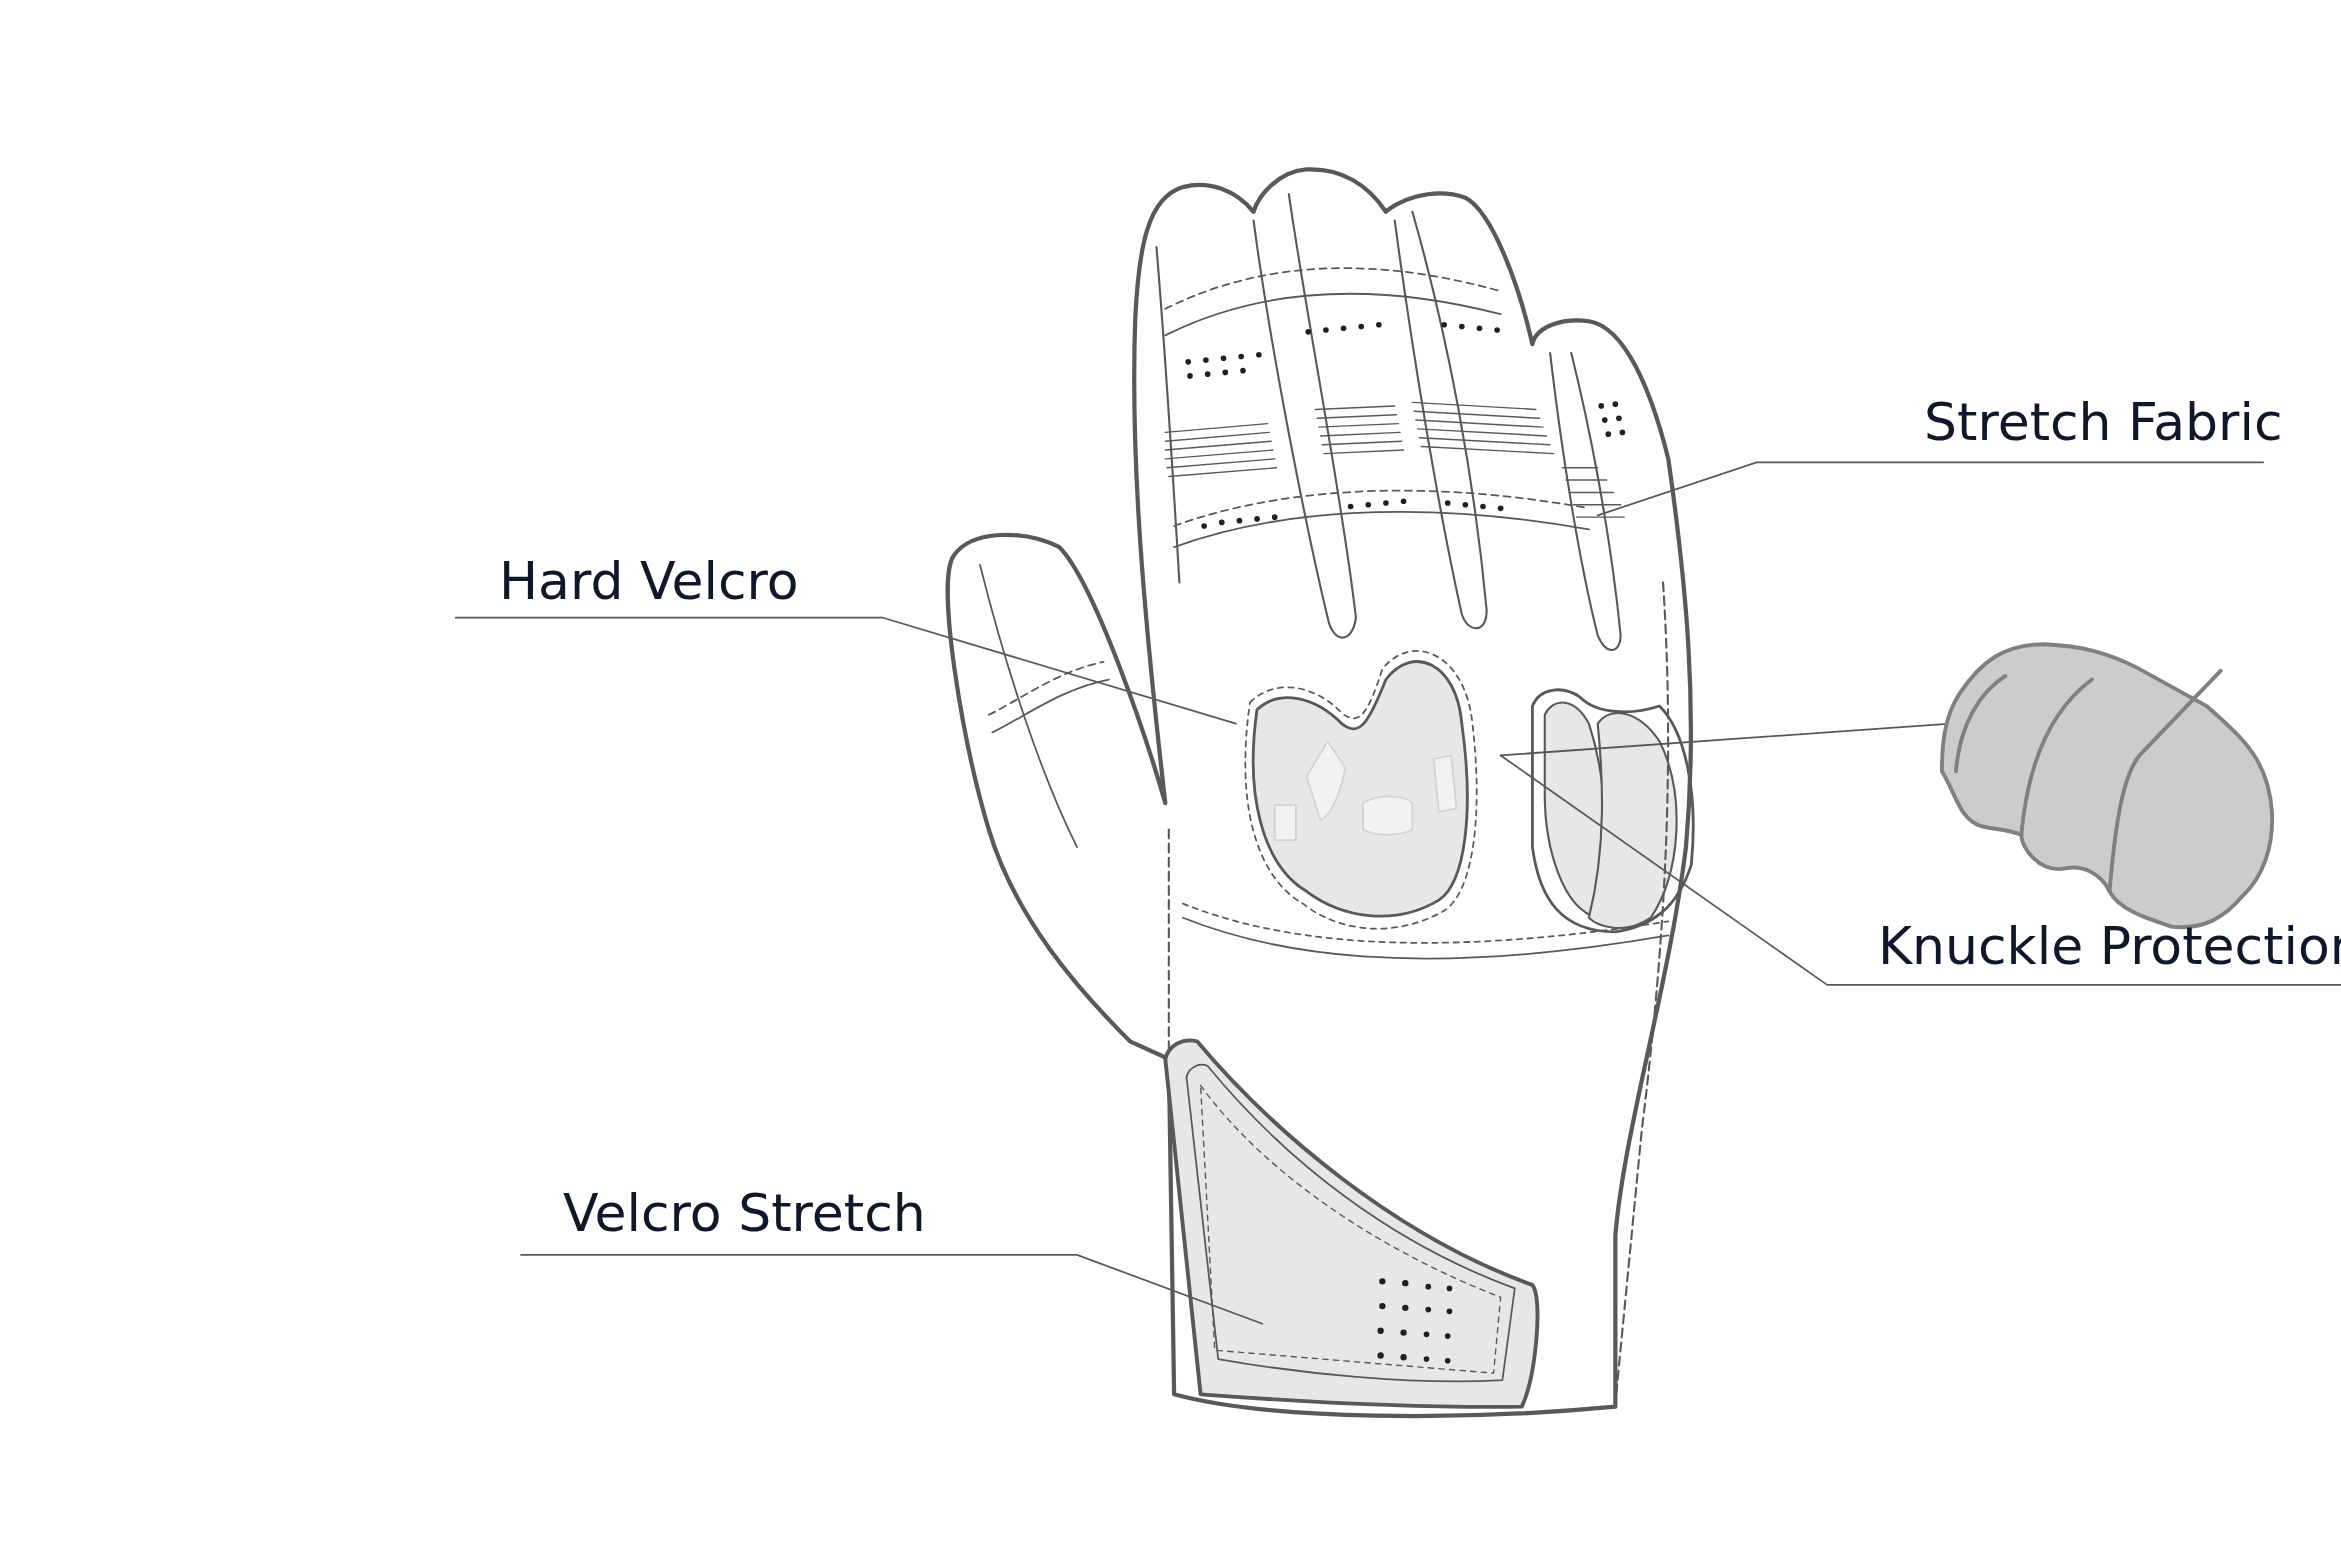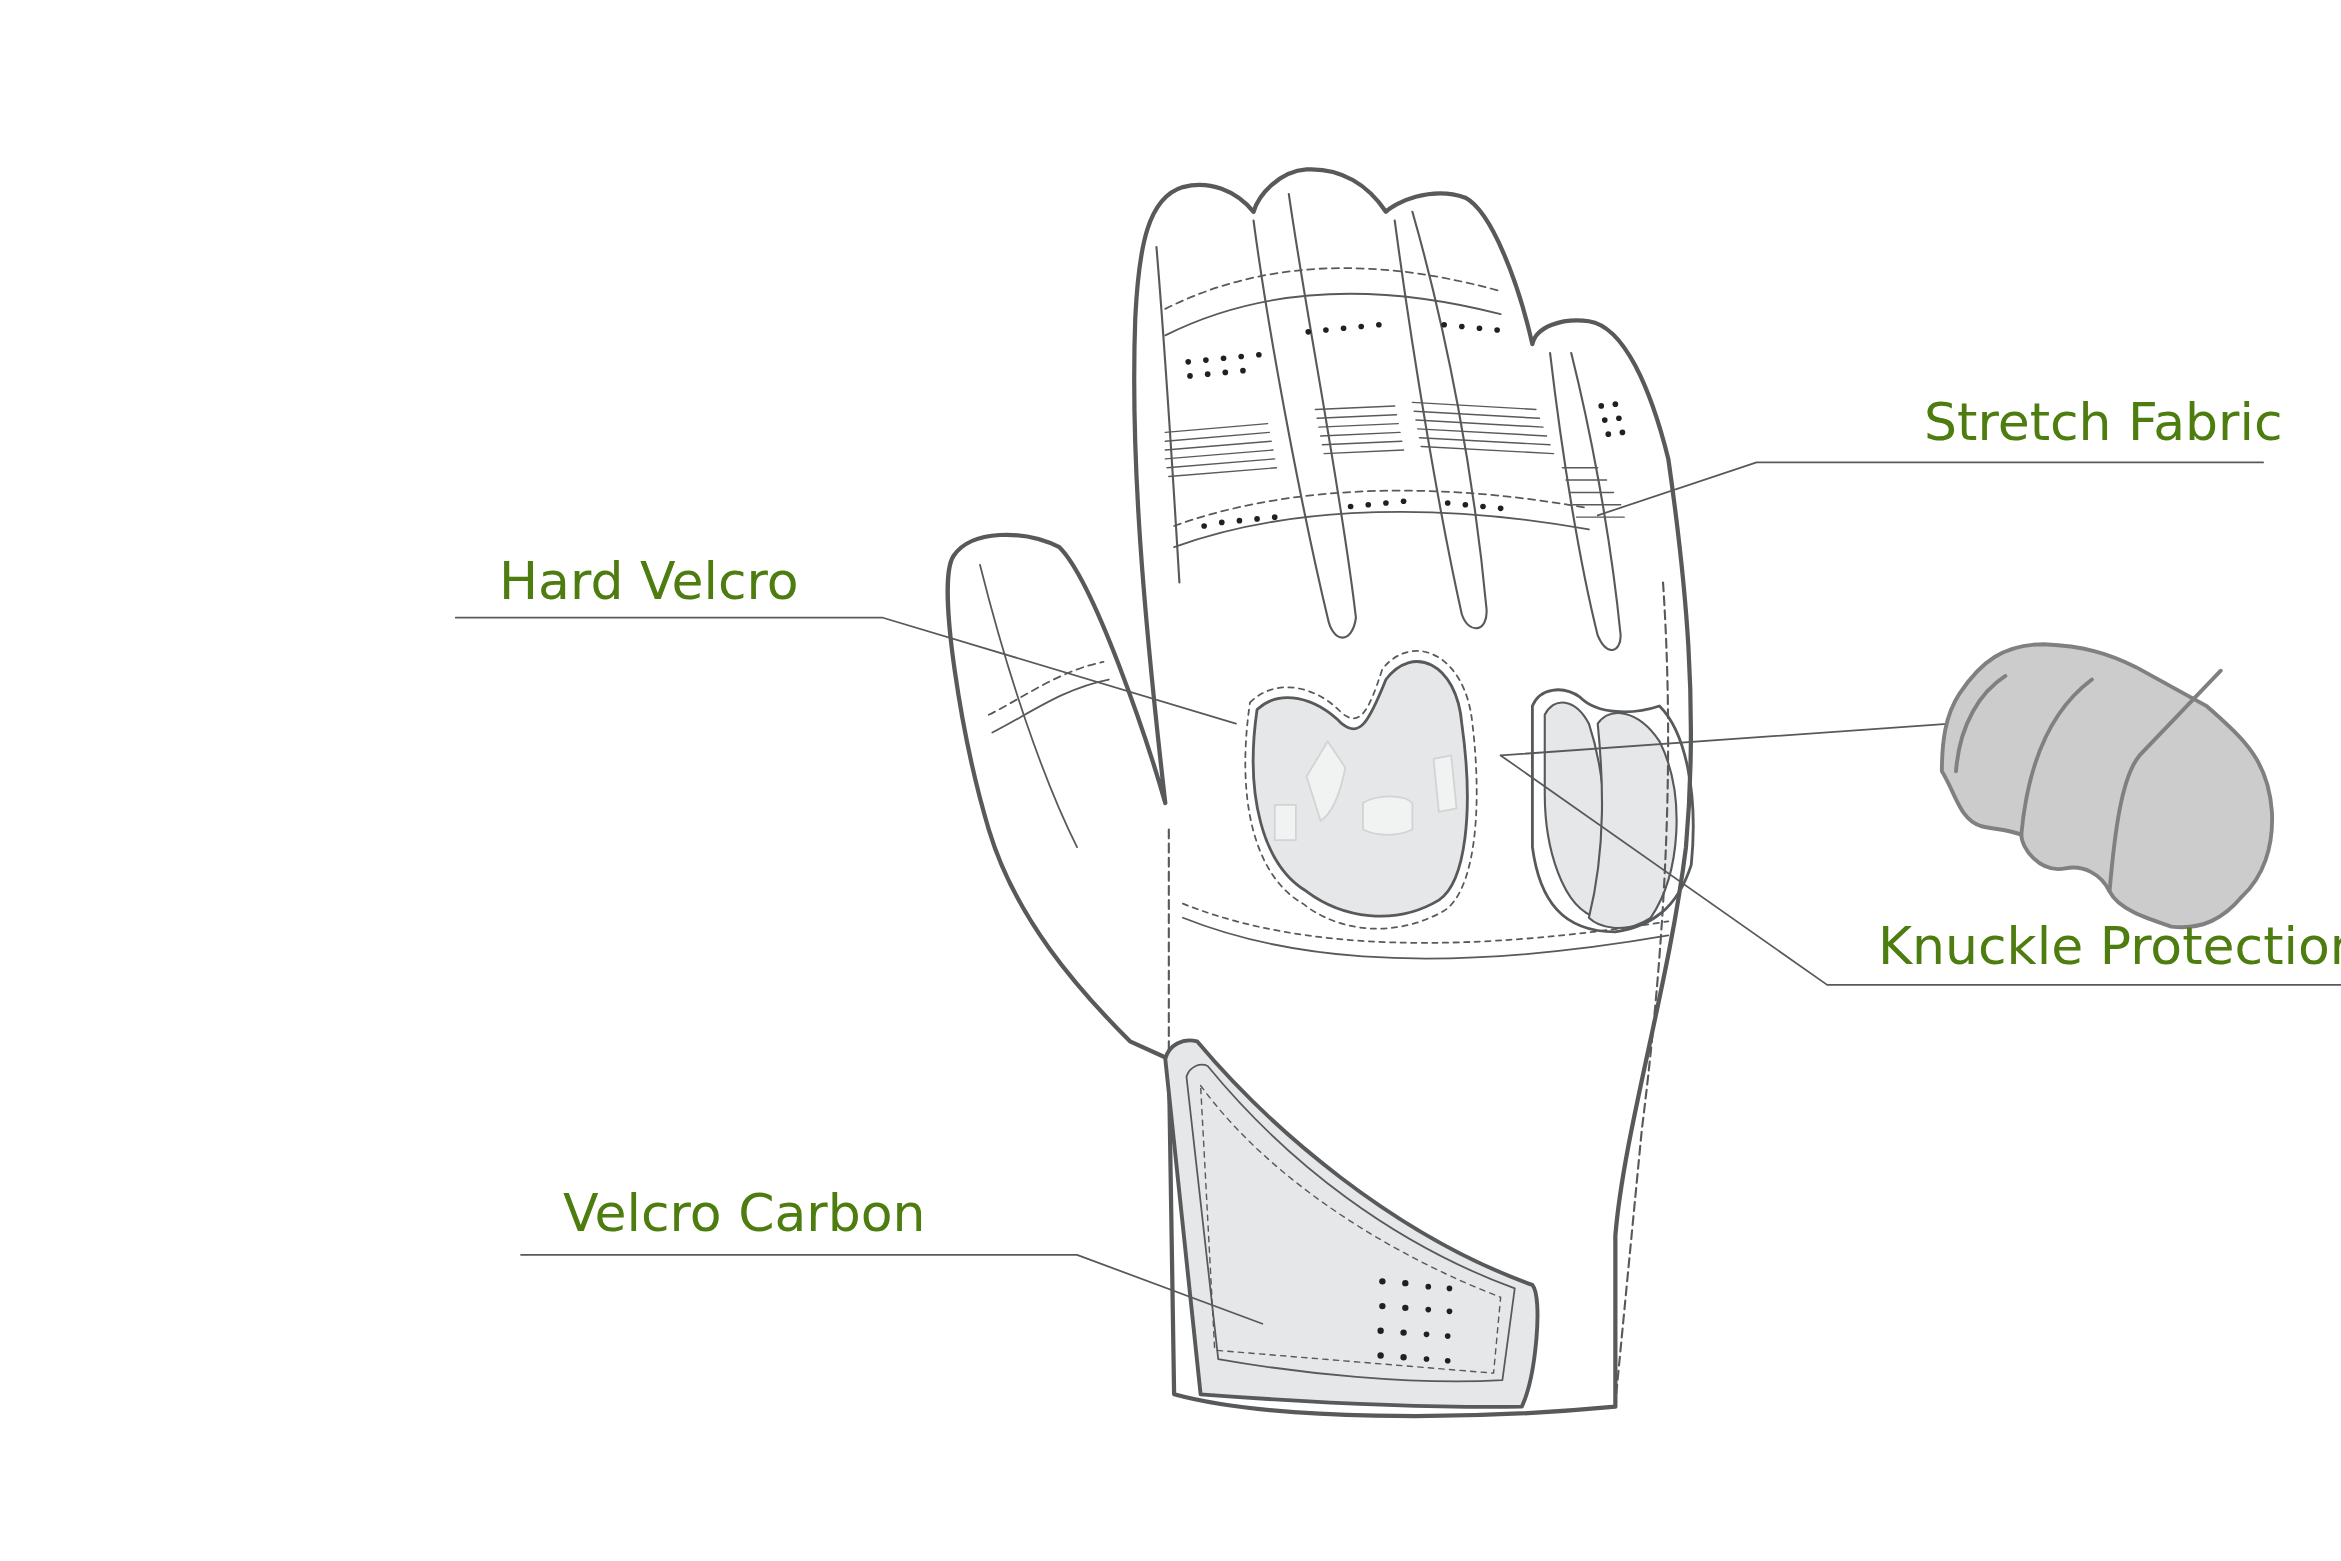--- a/index.html
+++ b/index.html
@@ -1,18 +1,18 @@
 <!DOCTYPE html>
 <html style="font-size:7.5px"><head>
 <meta charset="utf-8">
 <style>
   html,body{margin:0;padding:0;background:#ffffff;}
   body{width:2733px;height:1562px;overflow:hidden;position:relative;font-family:"Liberation Sans","DejaVu Sans",sans-serif;}
   svg{position:absolute;left:0;top:0;}
-  .lbl{position:absolute;font-family:"DejaVu Sans","Liberation Sans",sans-serif;font-size:52px;color:#4d7c0f;white-space:nowrap;line-height:1;}
+  .lbl{position:absolute;font-family:"DejaVu Sans","Liberation Sans",sans-serif;font-size:52px;color:#0f172a;white-space:nowrap;line-height:1;}
 </style>
 </head>
 <body>
 
 <svg width="2733" height="1562" viewBox="0 0 1548 885" xmlns="http://www.w3.org/2000/svg">
   <g fill="none" stroke="#58595b" stroke-linecap="round" stroke-linejoin="round">
 
     <path d="M660,455 C650,420 620,330 600,310 C580,300 550,300 540,315 C530,330 545,420 560,470 C575,520 610,560 640,590 L662,600 L665,790 C720,805 830,805 915,797 L915,700 C920,640 945,560 955,480 C962,400 955,330 945,260 C935,220 920,185 900,182 C885,180 870,185 868,195 C860,160 845,120 830,112 C810,105 790,115 785,120 C775,105 760,95 740,96 C725,97 713,110 710,120 C700,108 685,102 670,106 C650,112 645,140 643,180 C640,260 648,350 660,455 Z" stroke-width="2.4"></path>
 
     <path d="M655,140 C660,200 665,280 668,330" stroke-width="1.2"></path>
@@ -145,14 +145,14 @@
     <path d="M1100,437 C1100,420 1102,405 1110,393 C1122,375 1135,365 1158,365 C1180,366 1194,370 1210,378 L1250,400 C1270,418 1285,430 1287,460 C1288,480 1282,497 1270,508 C1260,520 1248,527 1230,525 C1215,520 1200,515 1195,505 C1190,495 1180,490 1170,492 C1155,495 1145,480 1145,473 C1138,470 1130,470 1122,468 C1110,464 1108,450 1100,437 Z"></path>
     <path d="M1108,437 C1110,410 1122,392 1136,383" fill="none"></path>
     <path d="M1145,473 C1148,440 1158,405 1185,385" fill="none"></path>
     <path d="M1195,505 C1198,470 1202,440 1212,428 L1258,380" fill="none"></path>
   </g>
 </svg>
 
 <div class="lbl" style="left:1924px;top:396px;">Stretch Fabric</div>
 <div class="lbl" style="left:499px;top:555px;">Hard Velcro</div>
 <div class="lbl" style="left:1878px;top:920px;">Knuckle Protection</div>
-<div class="lbl" style="left:563px;top:1187px;">Velcro Carbon</div>
+<div class="lbl" style="left:563px;top:1187px;">Velcro Stretch</div>
 
 
 </body></html>

